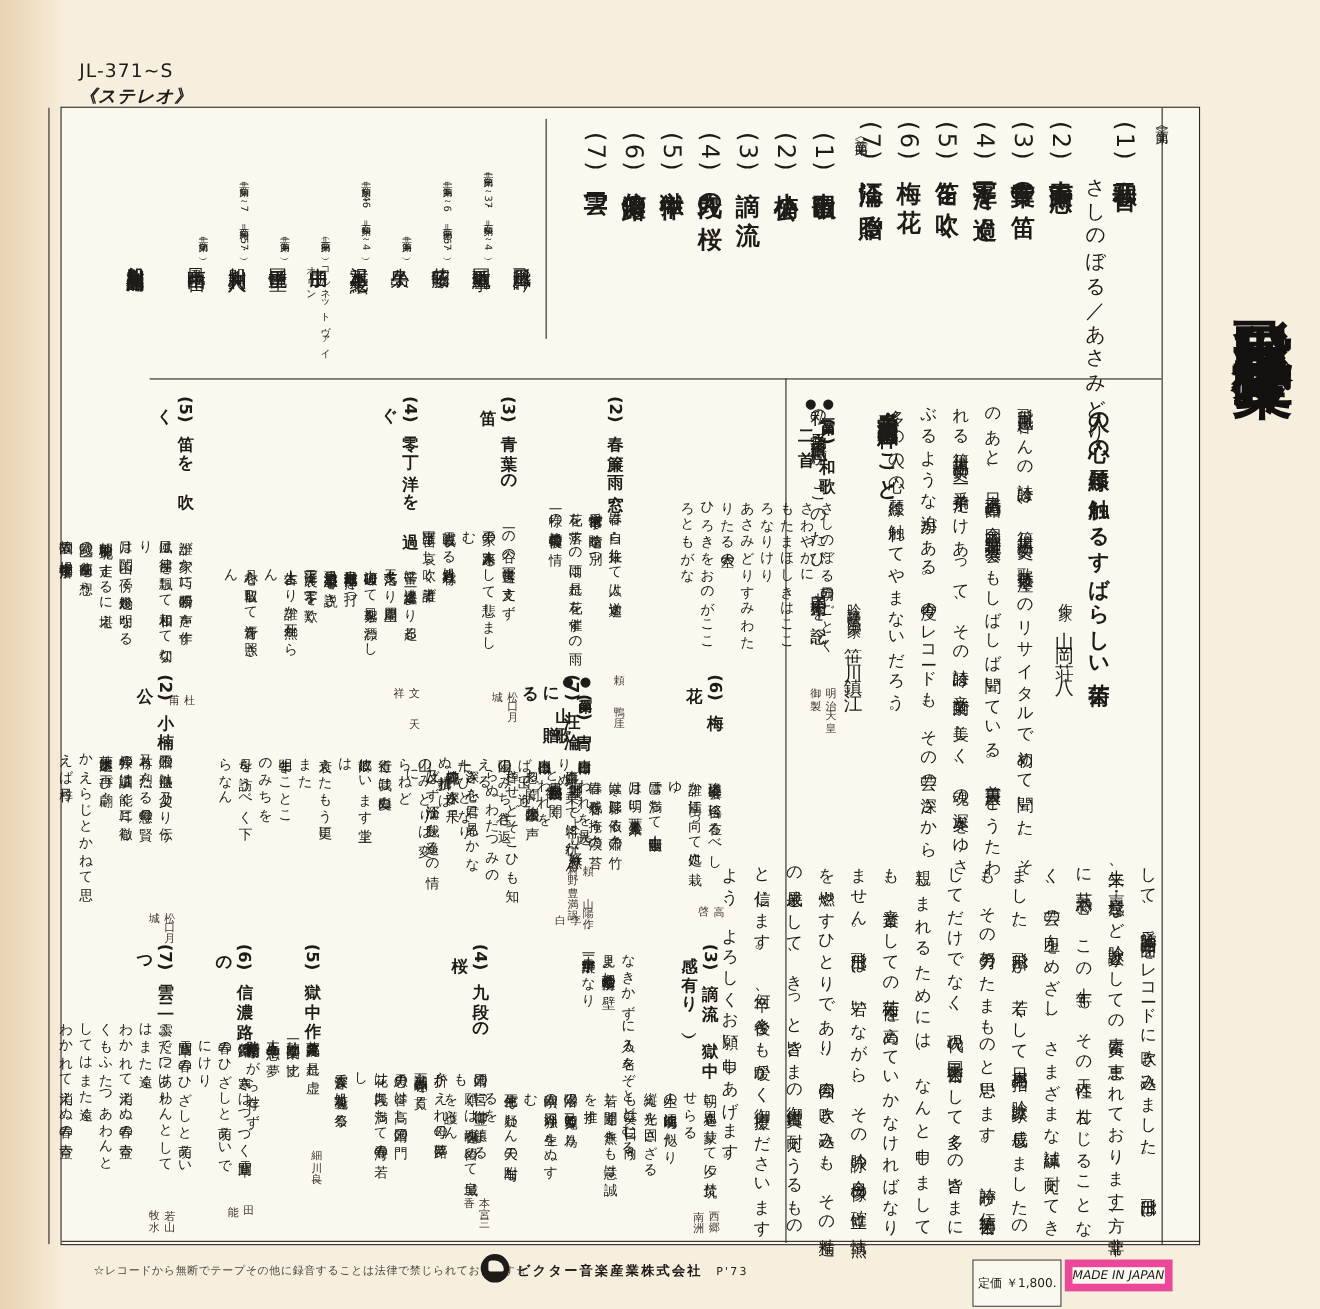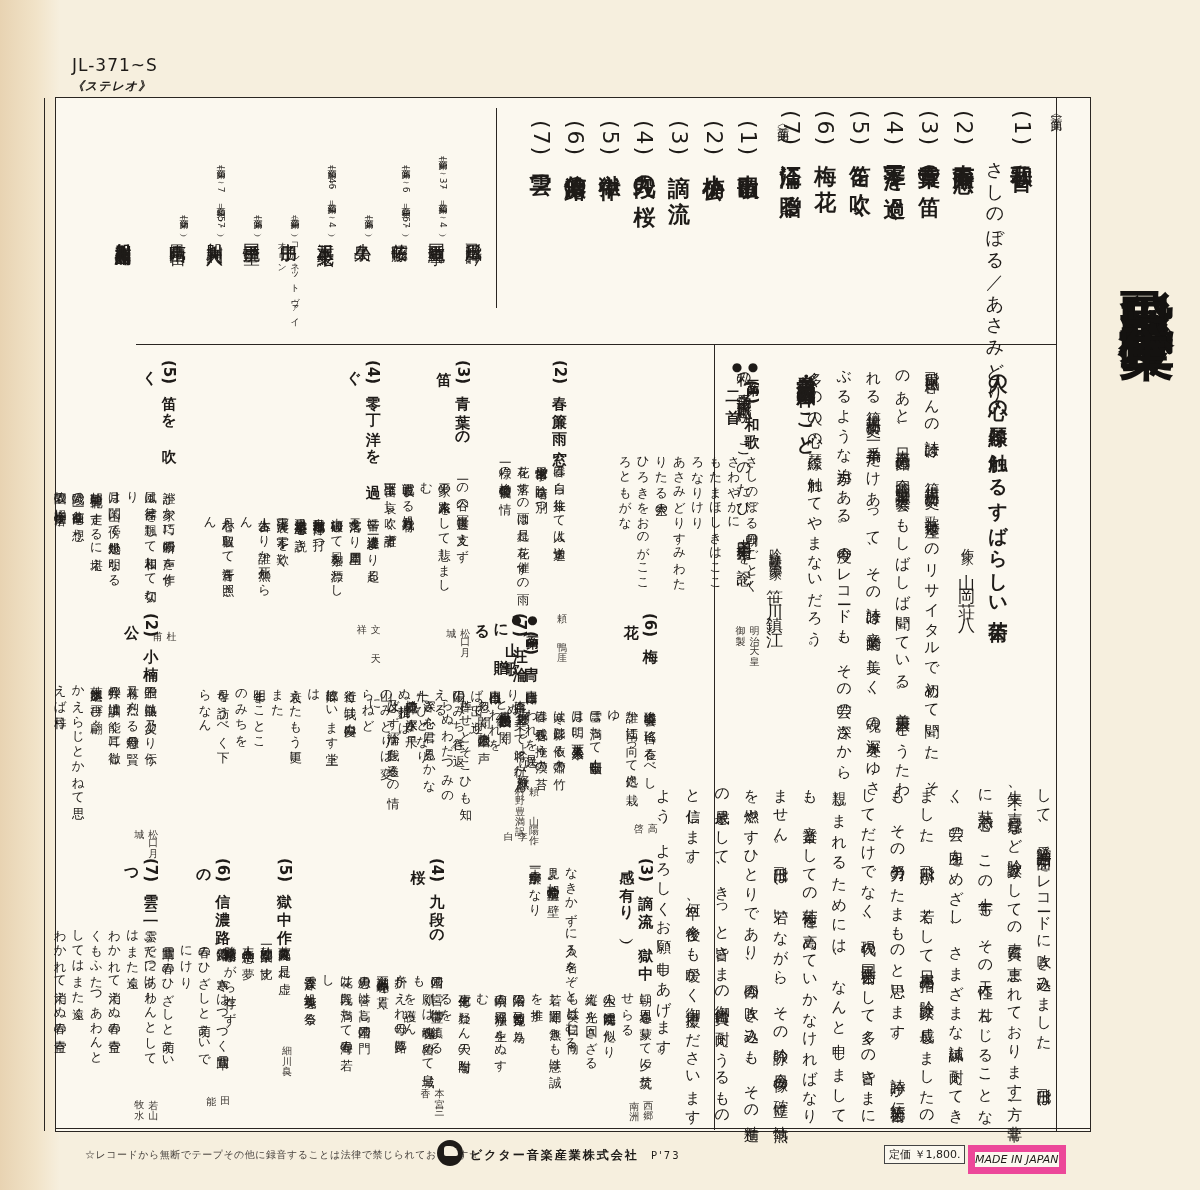--- a/index.html
+++ b/index.html
@@ -8,21 +8,21 @@
     background: #f6efde;
     font-family: "DejaVu Serif", serif;
     color: #1e1b18;
     position: relative;
   }
   .paper-stain {
     position: absolute; left: 0; top: 0; width: 60px; height: 1190px;
     background: linear-gradient(90deg, #e8d3b2 0%, #f1e3c8 60%, rgba(246,239,222,0) 100%);
   }
   .catalog { position: absolute; left: 72px; top: 55px; font-family: "DejaVu Sans", sans-serif; font-size: 17px; letter-spacing: 1px; }
-  .stereo { position: absolute; left: 72px; top: 78px; font-family: "DejaVu Sans", sans-serif; font-weight: bold; font-size: 12px; font-style: italic; letter-spacing: 1px; }
+  .stereo { position: absolute; left: 72px; top: 78px; font-family: "DejaVu Sans", sans-serif; font-weight: bold; font-size: 16px; font-style: italic; letter-spacing: 1px; }
   .frame {
     position: absolute; left: 55px; top: 97px; width: 1036px; height: 1035px;
     border: 1.5px solid #2a2622; background: #fbf8ef;
   }
   .vline { position: absolute; background: #2a2622; width: 1.3px; }
   .hline { position: absolute; background: #2a2622; height: 1.3px; }
   .v { writing-mode: vertical-rl; text-orientation: upright; position: absolute; }
   .v-mixed { writing-mode: vertical-rl; position: absolute; }
 
   .title-col { position: absolute; right: 12px; top: 250px; font-family: "DejaVu Sans", sans-serif; font-weight: bold; font-size: 56px; letter-spacing: 6px; line-height: 1; color: #141210; }
@@ -49,21 +49,21 @@
   .lyric-title { font-family: "DejaVu Sans", sans-serif; font-weight: bold; font-size: 15px; letter-spacing: 18px; margin-left: 12px; }
   .lyric-title .num { letter-spacing: 0; text-orientation: mixed; }
   .lyric-lines { font-size: 12.5px; line-height: 1.45; letter-spacing: 1px; }
   .lyric-author { font-size: 10px; letter-spacing: 10px; margin-top: 20px; color: #3a3530; }
   .side-mark { font-family: "DejaVu Sans", sans-serif; font-weight: bold; font-size: 12px; }
 
   .footer-note { position: absolute; left: 85px; top: 1148px; font-size: 10px; color: #4a4540; letter-spacing: 0.5px; }
   .victor-logo { position: absolute; left: 437px; top: 1140px; width: 26px; height: 26px; border-radius: 50%; background: #1e1b18; border: 2px solid #1e1b18; overflow: hidden; }
   .victor-logo::after { content: ""; position: absolute; left: 5px; top: 4px; width: 14px; height: 10px; background: #f6efde; border-radius: 3px 8px 2px 2px; }
   .victor-name { position: absolute; left: 470px; top: 1147px; font-family: "DejaVu Sans", sans-serif; font-weight: bold; font-size: 12px; letter-spacing: 2px; }
-  .price-box { position: absolute; left: 884px; top: 1145px; border: 1px solid #444; padding: 1px 4px; font-family: "DejaVu Sans", sans-serif; font-size: 11px; background: #fbf8ef; }
+  .price-box { position: absolute; left: 884px; top: 1145px; border: 1px solid #444; padding: 13px 4px; font-family: "DejaVu Sans", sans-serif; font-size: 11px; background: #fbf8ef; }
   .made-box { position: absolute; left: 968px; top: 1145px; border: 7px solid #ec4899; padding: 1px 0; font-family: "DejaVu Sans", sans-serif; font-size: 11px; font-style: italic; background: #fbf8ef; }
 </style>
 </head>
 <body>
 
 <div class="paper-stain"></div>
 
 <div class="catalog">JL-371~S</div>
 <div class="stereo">《ステレオ》</div>
 

